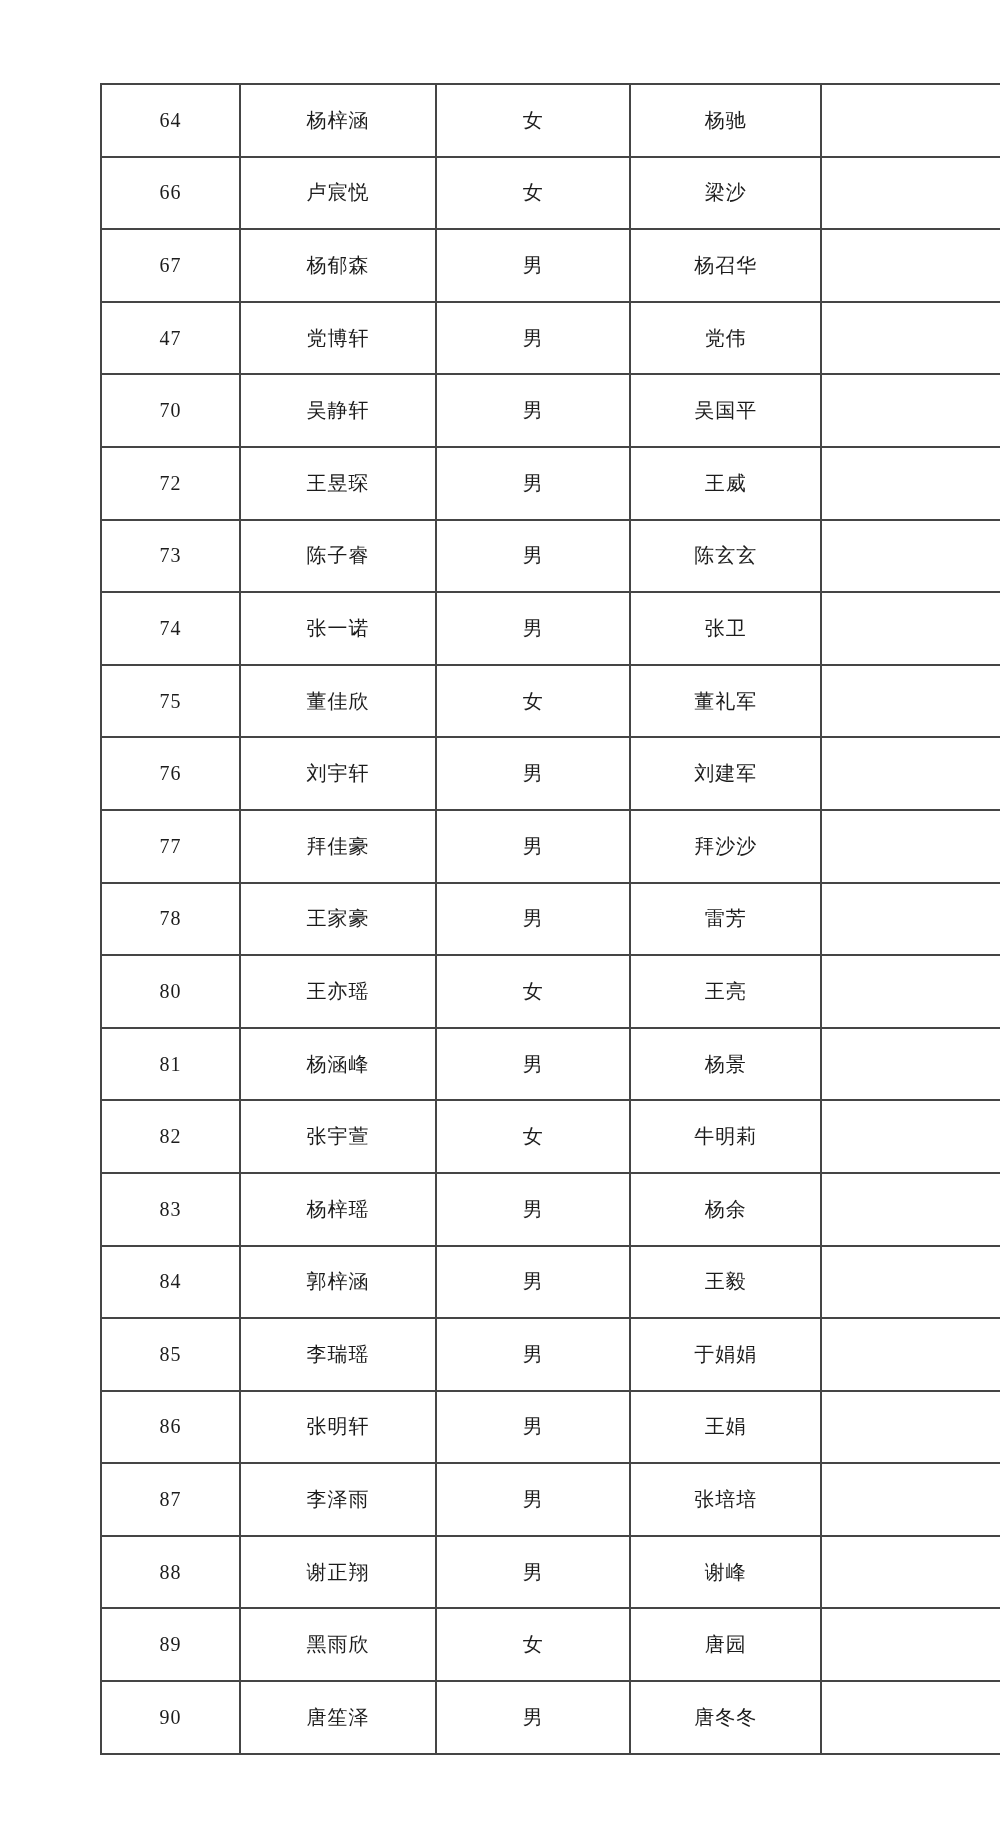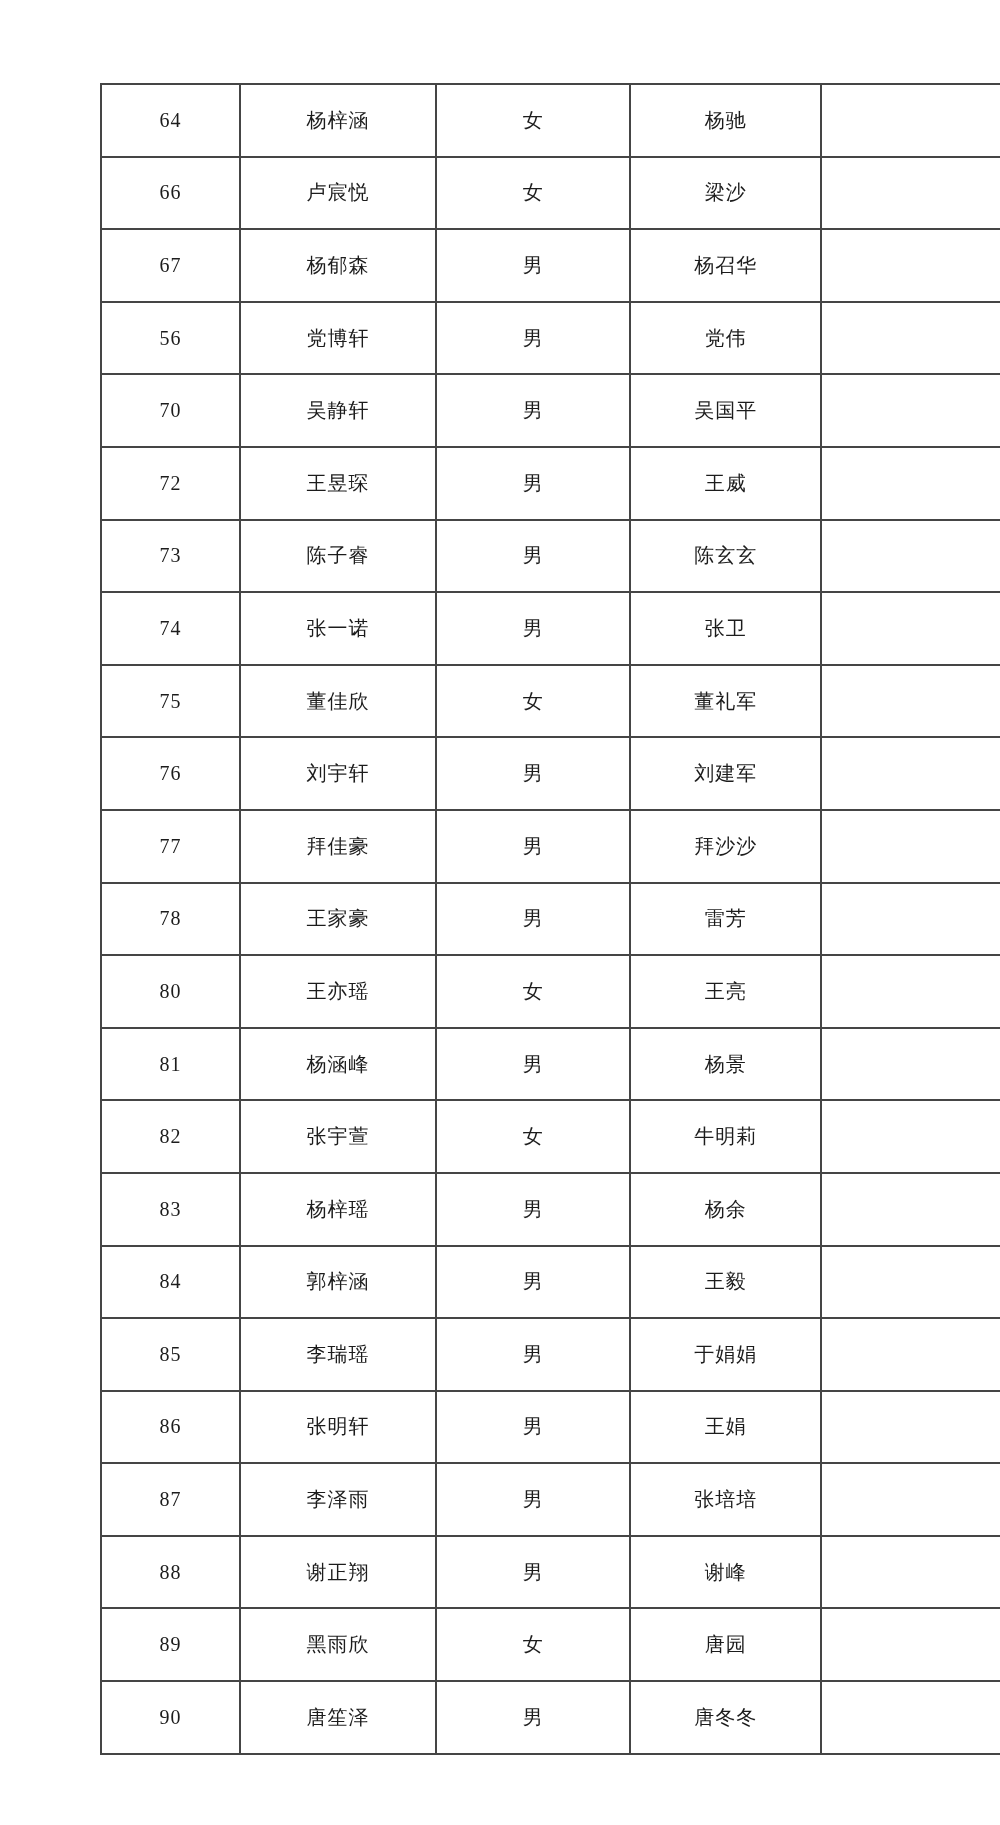--- a/index.html
+++ b/index.html
@@ -72,21 +72,21 @@
           <td></td>
         </tr>
         <tr>
           <td>67</td>
           <td>杨郁森</td>
           <td>男</td>
           <td>杨召华</td>
           <td></td>
         </tr>
         <tr>
-          <td>56</td>
+          <td>47</td>
           <td>党博轩</td>
           <td>男</td>
           <td>党伟</td>
           <td></td>
         </tr>
         <tr>
           <td>70</td>
           <td>吴静轩</td>
           <td>男</td>
           <td>吴国平</td>

